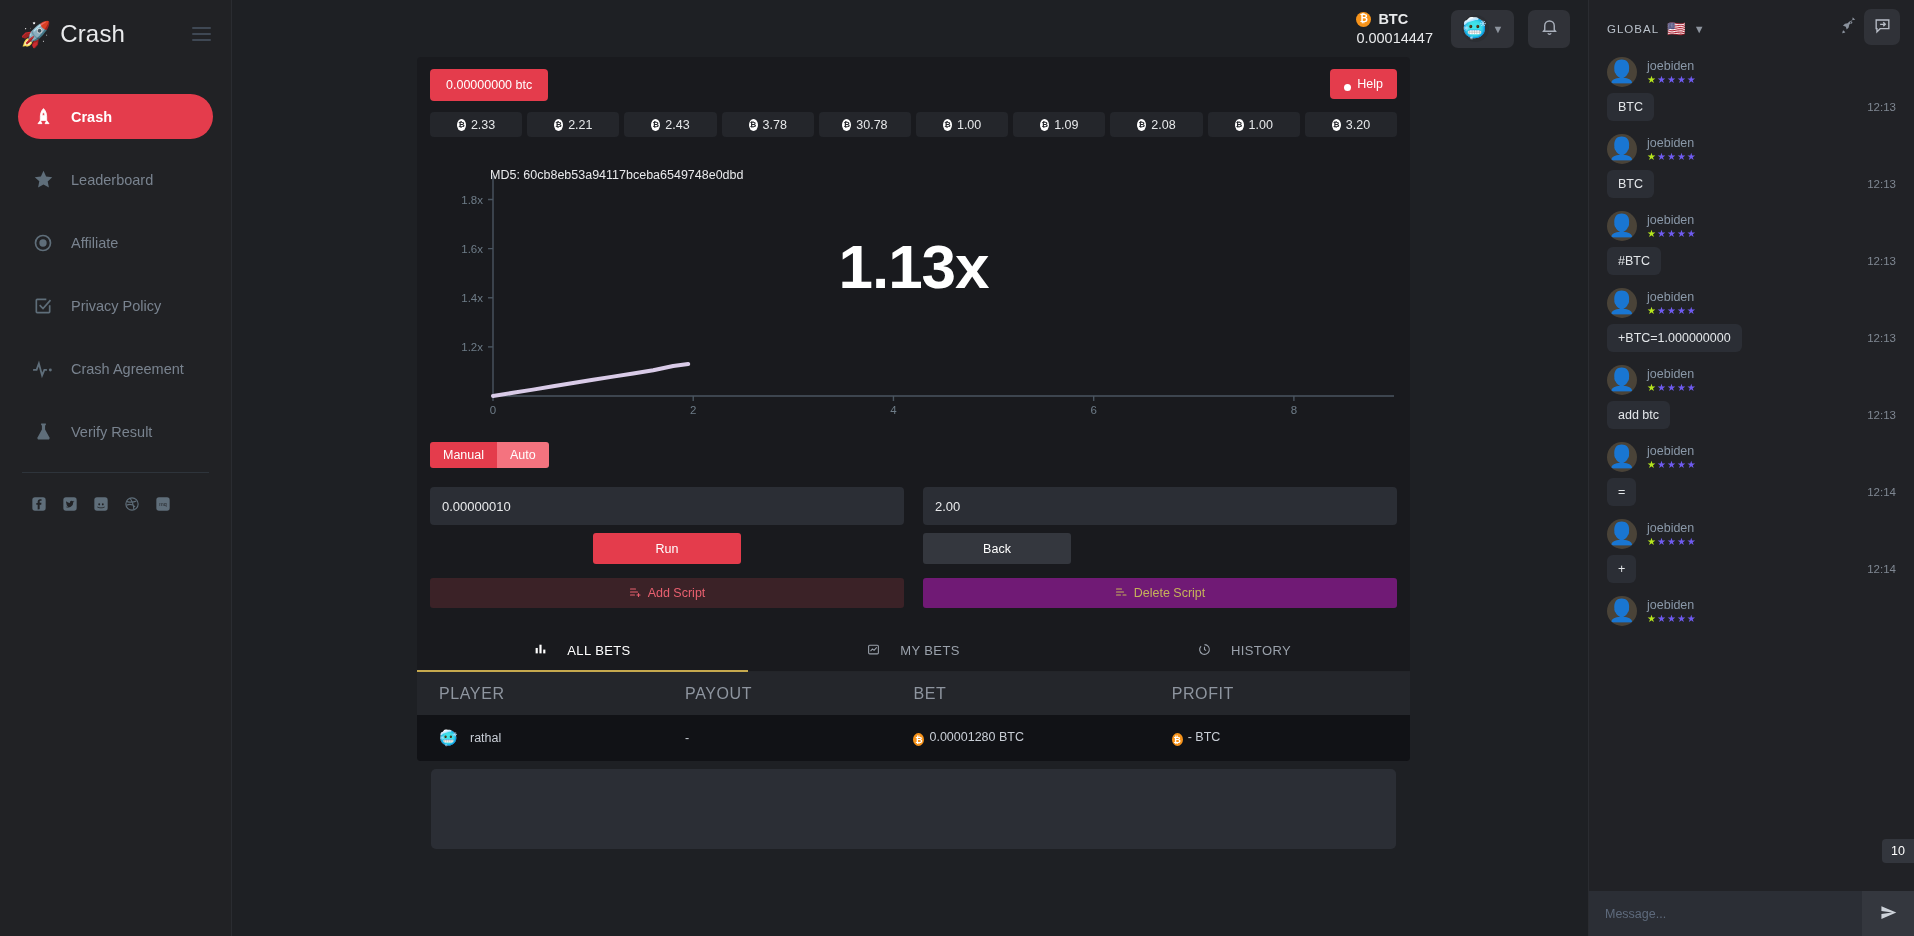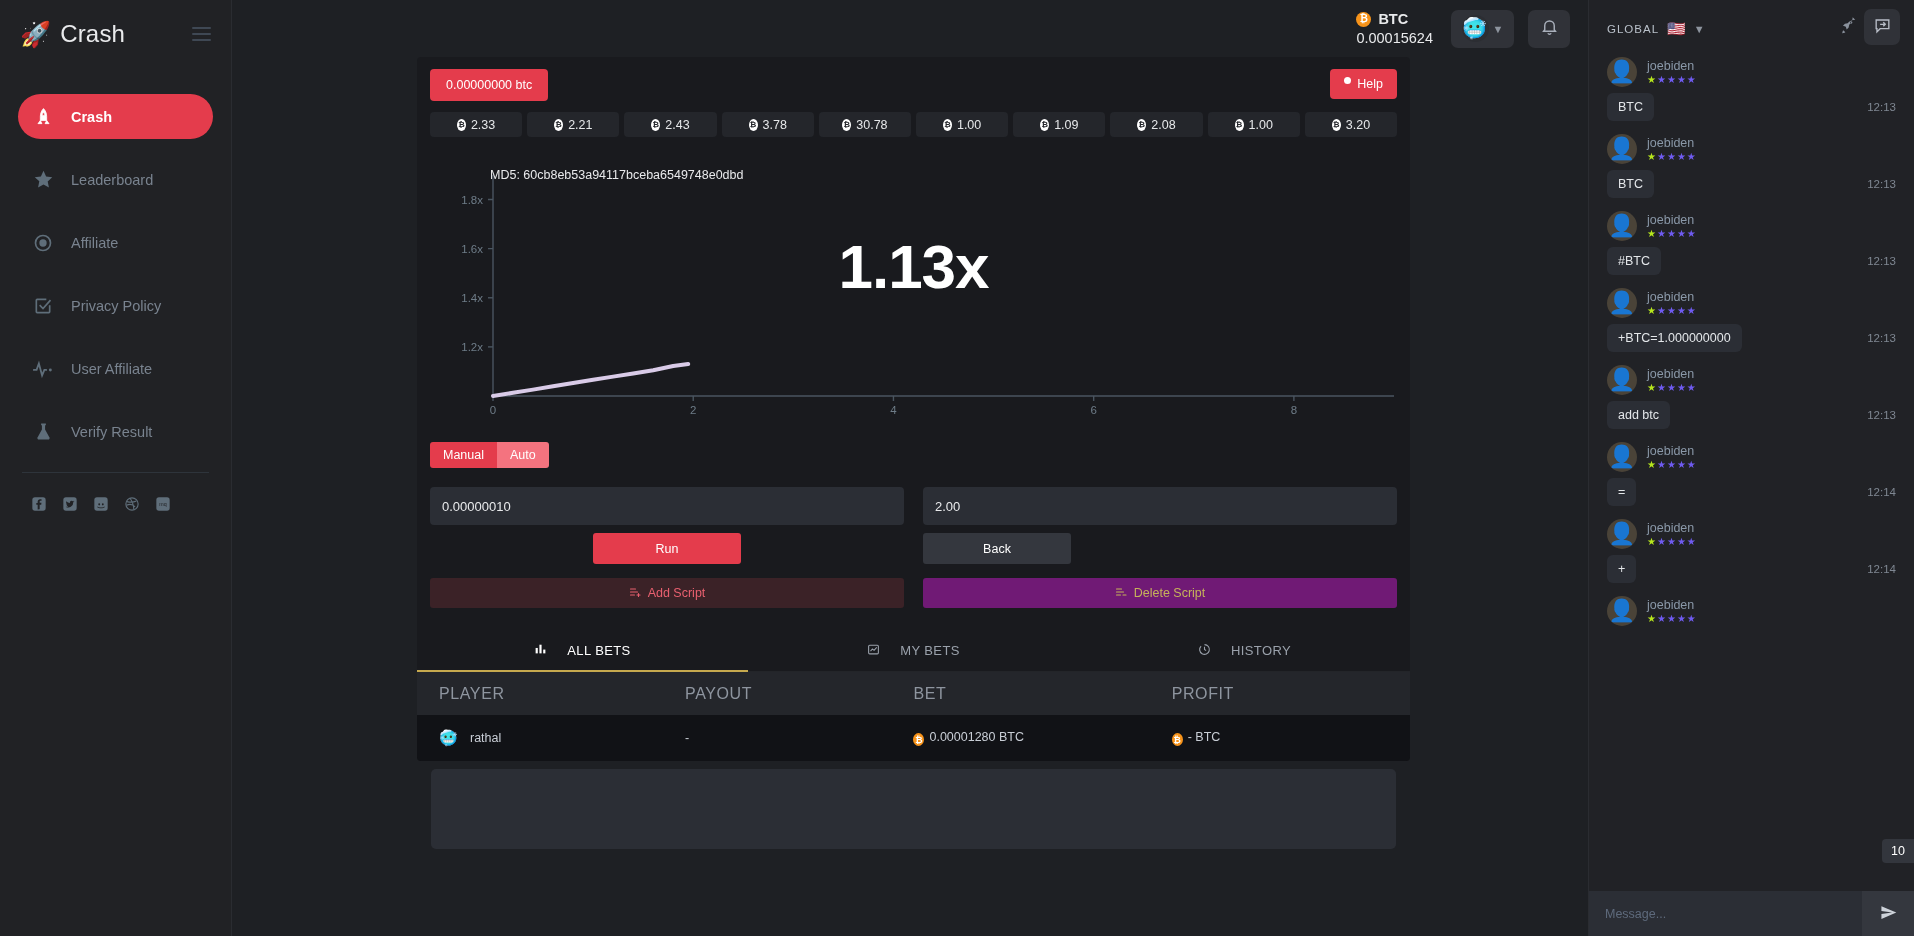--- a/index.html
+++ b/index.html
@@ -73,21 +73,21 @@
   
   .game-wrap { width: 1000px; margin: 0 auto; padding-left: 7px; }
   .game-panel { background: #191a1e; border-radius: 4px; overflow: hidden; }
   .bet-chip-row { padding: 12px 13px 0 13px; }
   .bet-chip {
     display: inline-block; background: #e43c4c; color: #fff; font-size: 12.5px;
     padding: 9px 16px; border-radius: 4px;
   }
   .help-btn {
     float: right; background: #e43c4c; color: #fff; font-size: 12.5px;
-    padding: 8px 14px; border-radius: 4px; display: flex; align-items: flex-start; gap: 6px; cursor: pointer; margin-left: 30px;
+    padding: 8px 14px; border-radius: 4px; display: flex; align-items: flex-end; gap: 6px; cursor: pointer; margin-left: 30px;
   }
   .help-dot { width:7px; height:7px; border-radius:50%; background:#fff; display:inline-block; }
 
   .mult-history { display: flex; gap: 5px; padding: 11px 13px 12px 13px; }
   .mh-item {
     flex: 1 1 0; background: #24262b; border-radius: 4px; height: 25px;
     display: flex; align-items: center; justify-content: center; gap: 5px;
     color: #e6e8ea; font-size: 12.5px; cursor: pointer;
   }
   .mh-coin { width: 9px; height: 12px; border-radius: 50%; background: #fff;
@@ -260,21 +260,21 @@
         </span>
         <span class="nav-label">Privacy Policy</span>
       </div>
       <div class="nav-item">
         <span class="ico">
           <svg width="22" height="22" viewBox="0 0 24 24" fill="none" stroke="#5f6e7a" stroke-width="2" stroke-linecap="round">
               <path d="M2 13h3l2.5-7 3.5 13 2.5-6h2"></path>
               <circle cx="20" cy="13" r="1.6" fill="#5f6e7a" stroke="none"></circle>
             </svg>
         </span>
-        <span class="nav-label">User Affiliate</span>
+        <span class="nav-label">Crash Agreement</span>
       </div>
       <div class="nav-item">
         <span class="ico">
           <svg width="19" height="19" viewBox="0 0 24 24" fill="#5f6e7a">
               <path d="M9 2h6v2h-1v5.5l5 9A2 2 0 0 1 17.2 22H6.8A2 2 0 0 1 5 18.5l5-9V4H9z"></path>
             </svg>
         </span>
         <span class="nav-label">Verify Result</span>
       </div>
     </nav>
@@ -318,21 +318,21 @@
   </aside>
 
   <section class="main">
 
     <div class="topbar">
       <div class="balance">
         <div class="balance-row">
           <span class="btc-coin">₿</span>
           <span class="balance-cur">BTC</span>
         </div>
-        <span class="balance-amt">0.00015624</span>
+        <span class="balance-amt">0.00014447</span>
       </div>
       <div class="avatar-btn">
         <span class="avatar">🥶</span>
         <span class="chev">▼</span>
       </div>
       <div class="bell-btn">
         <span>
           <svg width="19" height="19" viewBox="0 0 24 24" fill="none" stroke="#a9b0bb" stroke-width="1.8">
               <path d="M18 16v-5a6 6 0 1 0-12 0v5l-1.5 2h15z"></path>
               <path d="M10 20.5a2.2 2.2 0 0 0 4 0"></path>

